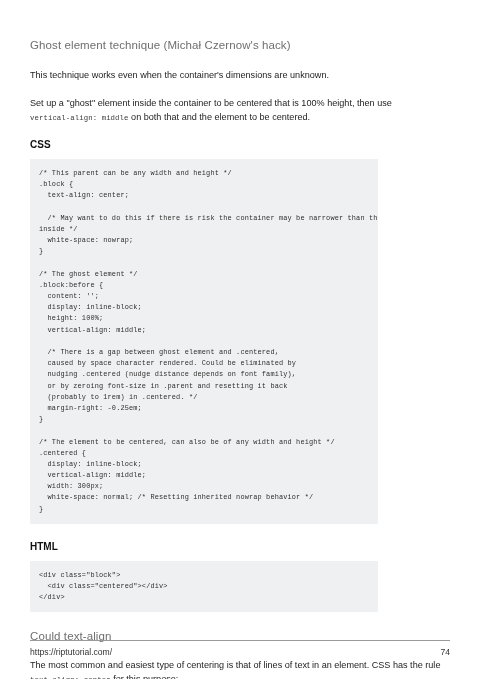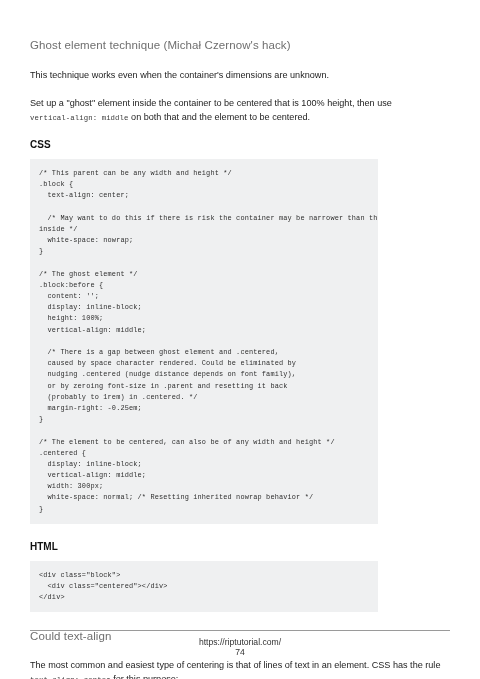--- a/index.html
+++ b/index.html
@@ -88,24 +88,23 @@
   }
   .footer-rule {
     border-top: 1px solid #9a9a9a;
     width: 100%;
     height: 0;
     margin: 0 0 6px 0;
   }
   .footer-row {
     display: flex;
     justify-content: space-between;
-    align-items: center;
+    align-items: flex-start;
     font-size: 8.6px;
     color: #333333;
-    flex-direction: column;
   }
   .footer-url { text-align: left; }
   .footer-page { text-align: right; }
 </style>
 </head>
 <body>
 
 <div class="page">
   <div class="content">
 

